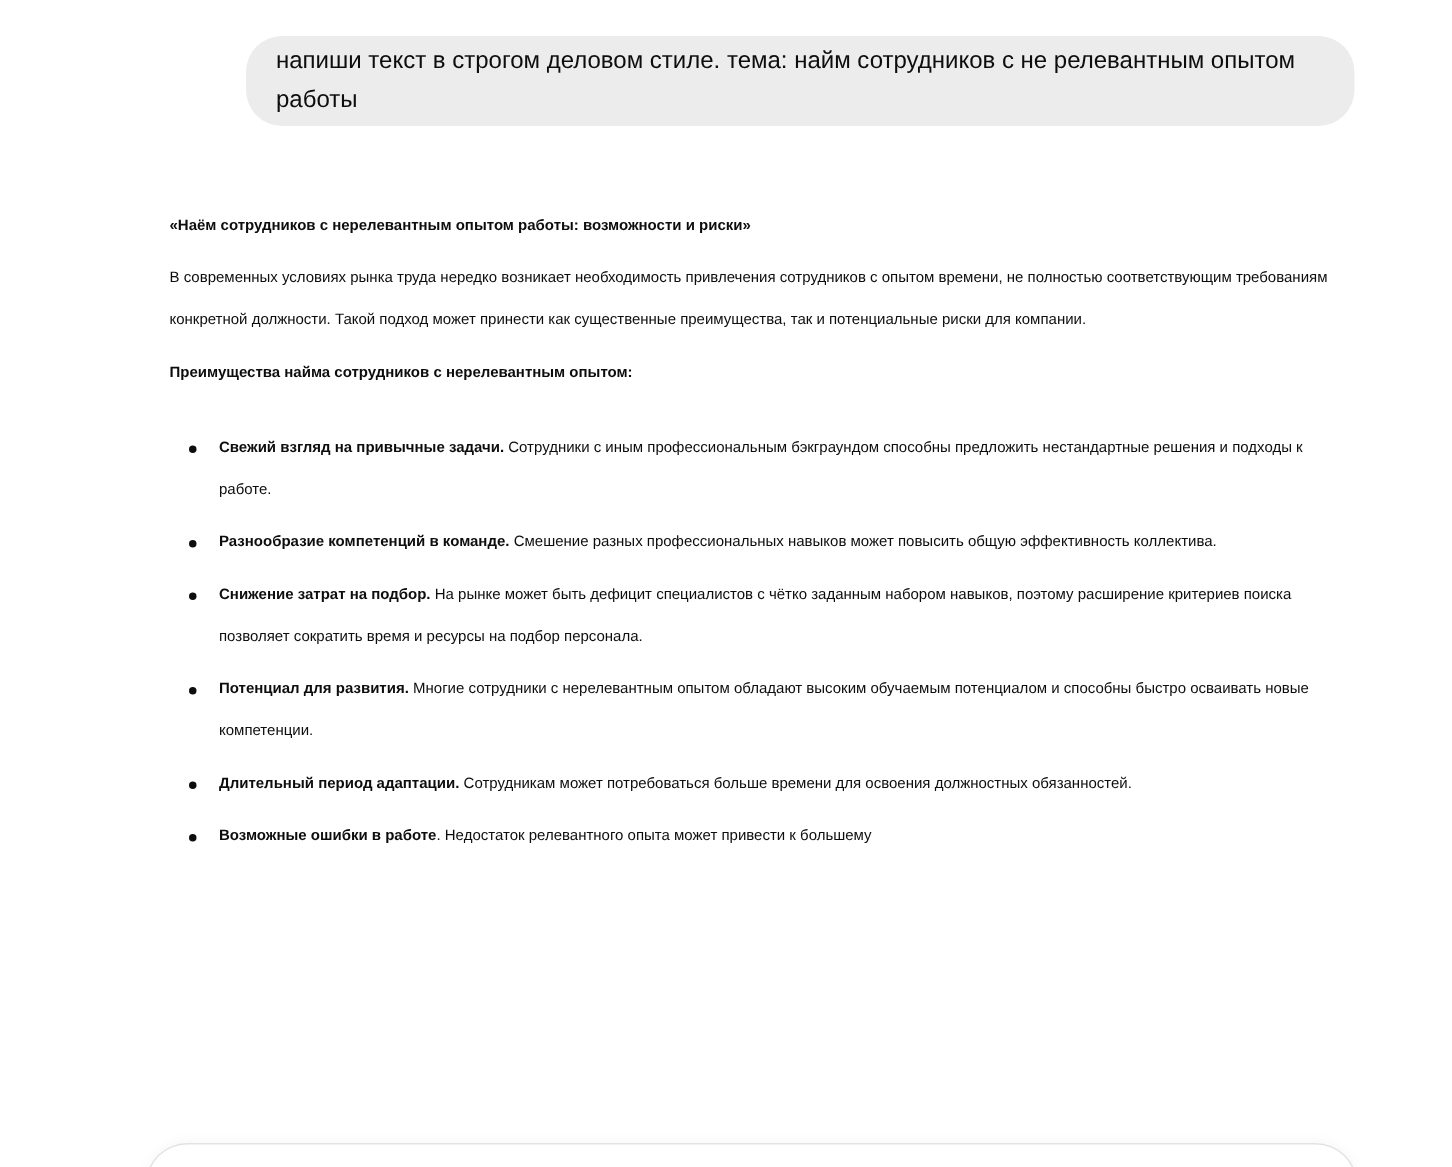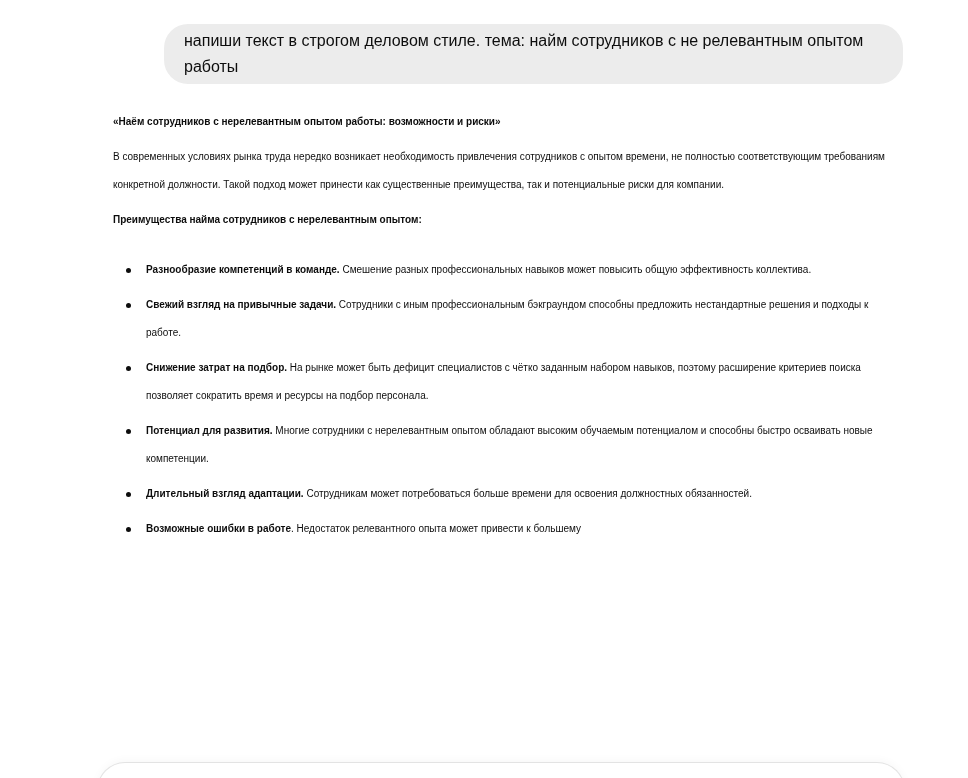--- a/index.html
+++ b/index.html
@@ -3,21 +3,21 @@
 <meta charset="utf-8">
 <style>
   html, body { margin: 0; padding: 0; }
   body {
     width: 968px; height: 778px; overflow: hidden; position: relative;
     background: #ffffff; color: #0d0d0d;
     font-family: "Liberation Sans", sans-serif;
   }
   .thread { position: absolute; left: 113px; top: 0; width: 790px; }
 
-  .user-row { display: flex; justify-content: flex-end; padding-top: 24px; margin-bottom: 24px; align-items: flex-end; }
+  .user-row { display: flex; justify-content: flex-end; padding-top: 24px; margin-bottom: 53px; align-items: flex-end; }
   .user-bubble {
     background: #ececec; border-radius: 24px;
     padding: 4px 20px; font-size: 16px; line-height: 26px;
     max-width: 699px; color: #0d0d0d;
   }
 
   .md { font-size: 10px; line-height: 28px; }
   .md p { margin: 0 0 7px 0; }
   .md p.bold { font-weight: 700; }
   .md p.heading { font-weight: 700; margin: 0 0 22px 0; }
@@ -55,37 +55,37 @@
   <div class="md">
 
     <p class="bold">«Наём сотрудников с нерелевантным опытом работы: возможности и риски»</p>
 
     <p>В современных условиях рынка труда нередко возникает необходимость привлечения сотрудников с опытом времени, не полностью соответствующим требованиям конкретной должности. Такой подход может принести как существенные преимущества, так и потенциальные риски для компании.</p>
 
     <p class="heading">Преимущества найма сотрудников с нерелевантным опытом:</p>
 
     <ul>
       <li>
-        <span class="b">Разнообразие компетенций в команде.</span><span> Смешение разных профессиональных навыков может повысить общую эффективность коллектива.</span>
+        <span class="b">Свежий взгляд на привычные задачи.</span><span> Сотрудники с иным профессиональным бэкграундом способны предложить нестандартные решения и подходы к работе.</span>
       </li>
       <li>
-        <span class="b">Свежий взгляд на привычные задачи.</span><span> Сотрудники с иным профессиональным бэкграундом способны предложить нестандартные решения и подходы к работе.</span>
+        <span class="b">Разнообразие компетенций в команде.</span><span> Смешение разных профессиональных навыков может повысить общую эффективность коллектива.</span>
       </li>
       <li>
         <span class="b">Снижение затрат на подбор.</span><span> На рынке может быть дефицит специалистов с чётко заданным набором навыков, поэтому расширение критериев поиска позволяет сократить время и ресурсы на подбор персонала.</span>
       </li>
       <li>
         <span class="b">Потенциал для развития.</span><span> Многие сотрудники с нерелевантным опытом обладают высоким обучаемым потенциалом и способны быстро осваивать новые компетенции.</span>
       </li>
     </ul>
 
 
     <ul>
       <li>
-        <span class="b">Длительный взгляд адаптации.</span><span> Сотрудникам может потребоваться больше времени для освоения должностных обязанностей.</span>
+        <span class="b">Длительный период адаптации.</span><span> Сотрудникам может потребоваться больше времени для освоения должностных обязанностей.</span>
       </li>
       <li>
         <span class="b">Возможные ошибки в работе</span><span>. Недостаток релевантного опыта может привести к большему</span>
       </li>
     </ul>
 
   </div>
 </div>
 
 <div class="bottom-fade"></div>

